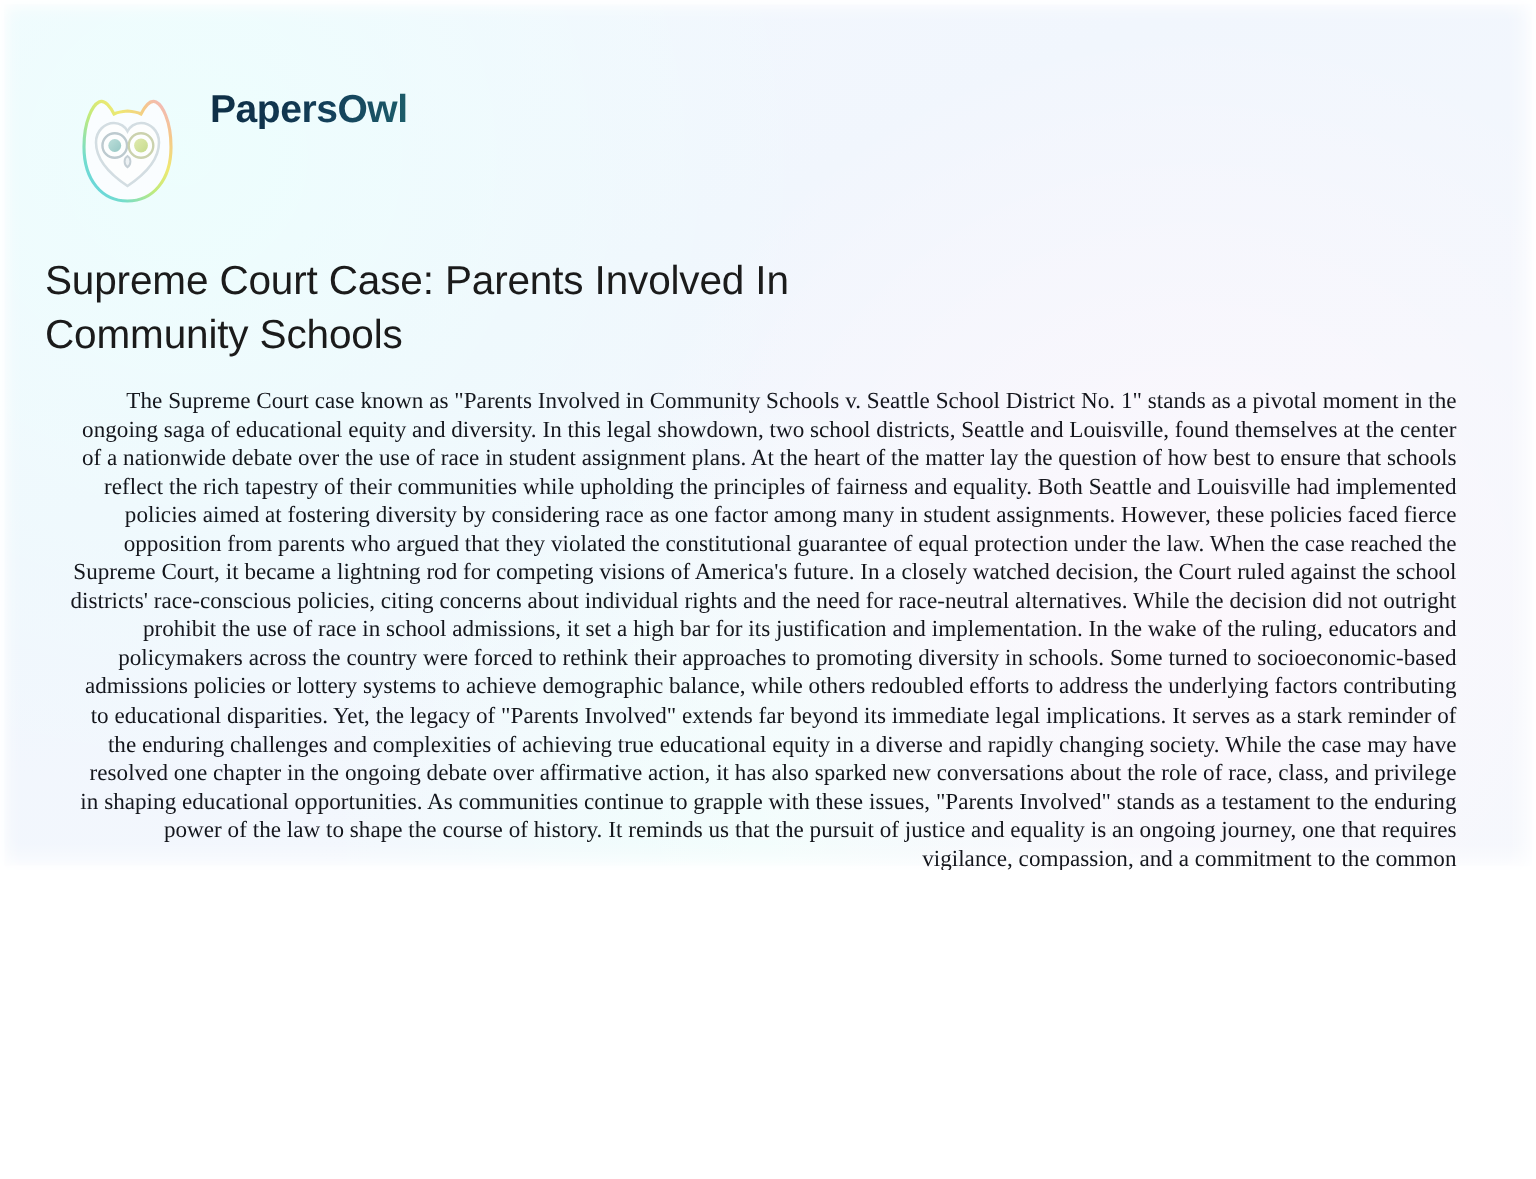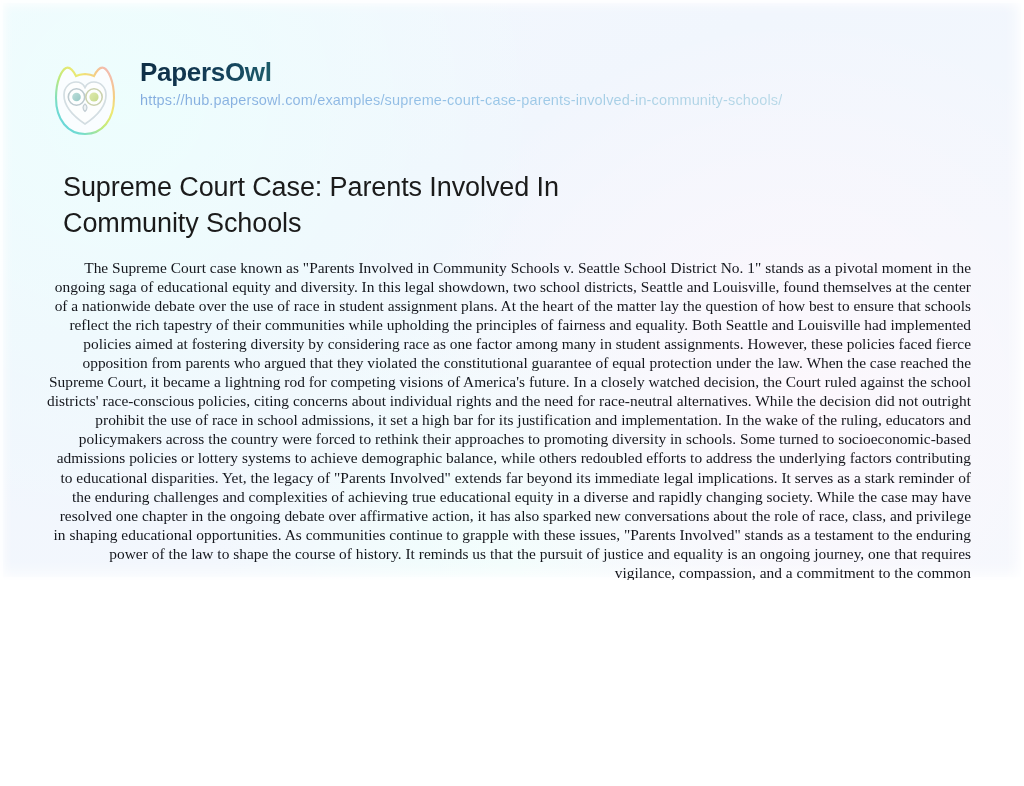--- a/index.html
+++ b/index.html
@@ -83,21 +83,21 @@
     background: linear-gradient(92deg, #7ea8dd 0%, #88b4e2 30%, #93c3e6 55%, #a7cfe4 78%, #b4d7e6 100%);
     -webkit-background-clip: text;
     background-clip: text;
     color: transparent;
     opacity: 0.95;
   }
 
   
   #article-title {
     position: absolute;
-    left: 63px;
+    left: 30px;
     top: 170px;
     width: 600px;
     font-size: 27px;
     font-weight: normal;
     line-height: 1.33;
     color: #1b1b1b;
     letter-spacing: -0.1px;
     margin: 0;
   }
   #article-body {
@@ -153,21 +153,20 @@
         <circle cx="30.5" cy="39" r="4.3" fill="url(#eyeL)"></circle>
         <circle cx="48" cy="39" r="8.2" fill="#ffffff" stroke="#c9cfa8" stroke-width="1.6"></circle>
         <circle cx="48" cy="39" r="4.6" fill="url(#eyeR)"></circle>
 
         <path d="M39 46 C41.6 47.6 41.6 51.5 39 53.5 C36.4 51.5 36.4 47.6 39 46 Z" fill="#eef2f4" stroke="#c2ccd2" stroke-width="1.3"></path>
       </svg>
     </span>
 
     <div id="brandblock">
       <div id="brandname">PapersOwl</div>
-      <div id="brandurl">https://hub.papersowl.com/examples/supreme-court-case-parents-involved-in-community-schools/</div>
     </div>
 
   </div>
 
   <h1 id="article-title">Supreme Court Case: Parents Involved In Community Schools</h1>
 
   <p id="article-body">The Supreme Court case known as "Parents Involved in Community Schools v. Seattle School District No. 1" stands as a pivotal moment in the ongoing saga of educational equity and diversity. In this legal showdown, two school districts, Seattle and Louisville, found themselves at the center of a nationwide debate over the use of race in student assignment plans. At the heart of the matter lay the question of how best to ensure that schools reflect the rich tapestry of their communities while upholding the principles of fairness and equality. Both Seattle and Louisville had implemented policies aimed at fostering diversity by considering race as one factor among many in student assignments. However, these policies faced fierce opposition from parents who argued that they violated the constitutional guarantee of equal protection under the law. When the case reached the Supreme Court, it became a lightning rod for competing visions of America's future. In a closely watched decision, the Court ruled against the school districts' race-conscious policies, citing concerns about individual rights and the need for race-neutral alternatives. While the decision did not outright prohibit the use of race in school admissions, it set a high bar for its justification and implementation. In the wake of the ruling, educators and policymakers across the country were forced to rethink their approaches to promoting diversity in schools. Some turned to socioeconomic-based admissions policies or lottery systems to achieve demographic balance, while others redoubled efforts to address the underlying factors contributing to educational disparities. Yet, the legacy of "Parents Involved" extends far beyond its immediate legal implications. It serves as a stark reminder of the enduring challenges and complexities of achieving true educational equity in a diverse and rapidly changing society. While the case may have resolved one chapter in the ongoing debate over affirmative action, it has also sparked new conversations about the role of race, class, and privilege in shaping educational opportunities. As communities continue to grapple with these issues, "Parents Involved" stands as a testament to the enduring power of the law to shape the course of history. It reminds us that the pursuit of justice and equality is an ongoing journey, one that requires vigilance, compassion, and a commitment to the common</p>
 
 </div>
 

